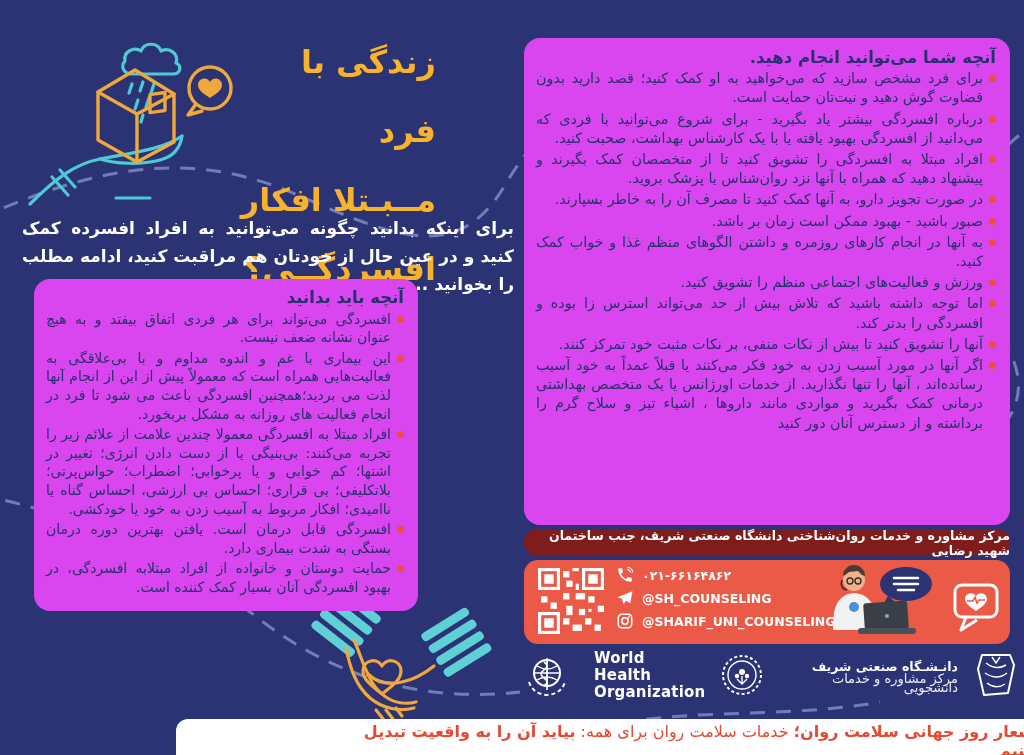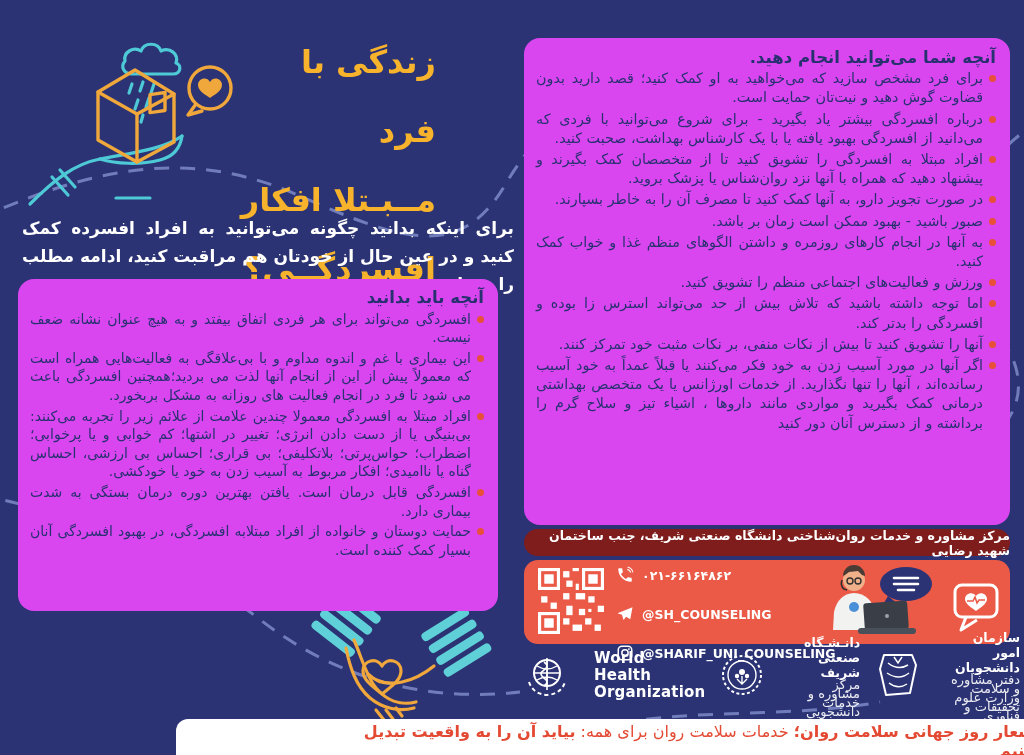--- a/index.html
+++ b/index.html
@@ -25,39 +25,39 @@
   
   .card{
     background:#d946ef;border-radius:16px;z-index:2;
     color:#273170;direction:rtl;
     padding:8px 14px 20px 12px;box-sizing:border-box;
   }
   .card h2{
     margin:2px 0 2px;font-size:16.5px;color:#273170;font-weight:bold;
   }
   .card ul{list-style:none;margin:0;padding:0;text-align:justify;text-align-last:right;}
-  .card-know{left:18px;top:279px;width:480px;height:332px;font-size:14px;line-height:18.6px;}
+  .card-know{left:34px;top:279px;width:384px;height:332px;font-size:14px;line-height:18.6px;}
   .card-do{left:524px;top:38px;width:486px;height:487px;font-size:14.3px;line-height:19.2px;}
   .card li{position:relative;padding-right:13px;margin-bottom:2px;}
   .card li::before{
     content:'';position:absolute;right:0;top:6px;width:7px;height:7px;border-radius:50%;background:#e8503a;
   }
   
   .addr-pill{
     left:524px;top:529px;width:486px;height:27px;z-index:2;
     background:#7f1d1d;border-radius:14px;
     display:flex;align-items:center;justify-content:center;
     color:#fff;font-size:12.5px;font-weight:bold;direction:rtl;
   }
   .contact-box{
     left:524px;top:560px;width:486px;height:84px;z-index:2;
     background:#ea5a47;border-radius:14px;
   }
   .qr{position:absolute;left:14px;top:8px;width:66px;height:66px;}
-  .contact-lines{position:absolute;left:92px;top:6px;display:flex;flex-direction:column;gap:21px;}
+  .contact-lines{position:absolute;left:92px;top:6px;display:flex;flex-direction:column;gap:5px;}
   .contact-row{display:flex;align-items:center;gap:8px;color:#fff;font-size:12.5px;font-weight:bold;}
   .contact-row .cicon{width:18px;height:18px;flex:0 0 18px;}
   .person-scene{position:absolute;left:300px;top:2px;width:180px;height:82px;}
   
   .logos{left:524px;top:645px;width:496px;height:60px;z-index:2;display:flex;align-items:center;gap:14px;}
   .logo{display:flex;align-items:center;gap:24px;color:#fff;}
   .logo .em{flex:0 0 auto;}
   .who-text{font-weight:bold;font-size:15px;line-height:17px;letter-spacing:.2px;}
   .fa-logo-text{direction:rtl;text-align:right;}
   .fa-logo-title{font-weight:bold;font-size:12.5px;line-height:15px;}
@@ -292,25 +292,20 @@
       <div class="fa-logo-title">دانـشـگاه صنعتی شریف</div>
       <div class="fa-logo-sub">مرکز مشاوره و خدمات دانشجویی</div>
     </div>
   </div>
   <div class="logo">
     <svg class="em" width="48" height="52" viewBox="0 0 48 52">
       <path d="M10 6 h28 l4 10 -6 28 -24 2 -6 -26 z" fill="none" stroke="#fff" stroke-width="2" stroke-linejoin="round"></path>
       <path d="M14 14 q10 8 20 2 M13 24 q12 8 22 0 M15 34 q9 7 18 1" fill="none" stroke="#fff" stroke-width="1.5"></path>
       <path d="M20 8 l4 6 4 -6" fill="none" stroke="#fff" stroke-width="1.5"></path>
     </svg>
-    <div class="fa-logo-text">
-      <div class="fa-logo-title">سازمان امور دانشجویان</div>
-      <div class="fa-logo-sub">دفتر مشاوره و سلامت وزارت علوم</div>
-      <div class="fa-logo-sub">تحقیقات و فناوری</div>
-    </div>
   </div>
 </div>
 
 <div class="abs footer-banner">
   <span>
     <span class="b">شعار روز جهانی سلامت روان؛</span><span> خدمات سلامت روان برای همه: </span><span class="b">بیاید آن را به واقعیت تبدیل کنیم</span>
   </span>
 </div>
 
 </body></html>

